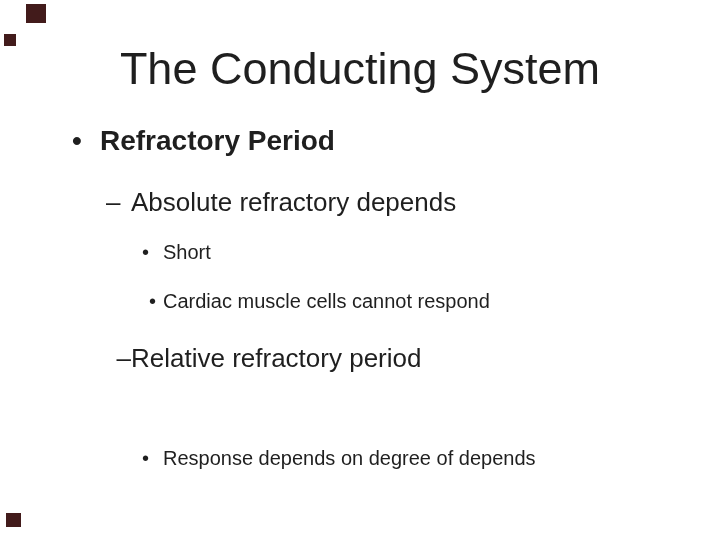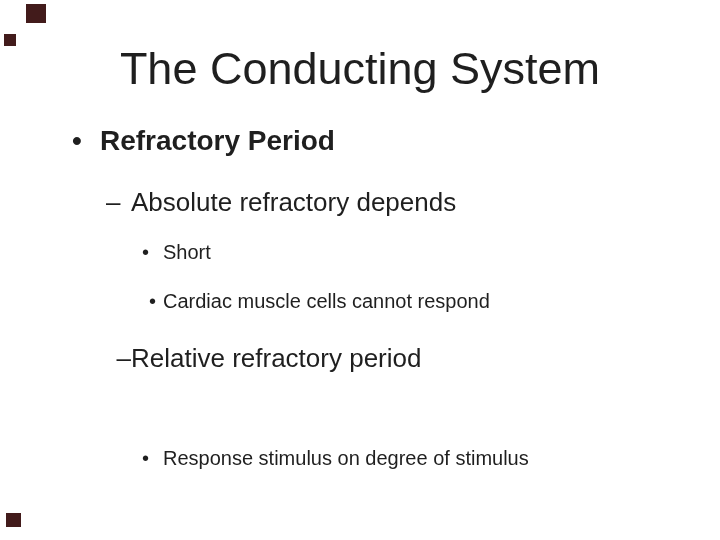--- a/index.html
+++ b/index.html
@@ -87,16 +87,16 @@
   <div id="row-3" class="row lvl3">
     <span class="marker">•</span><span>Cardiac muscle cells cannot respond</span>
   </div>
 
   <div id="row-4" class="row lvl2">
     <span class="marker">–</span><span>Relative refractory period</span>
   </div>
 
 
   <div id="row-6" class="row lvl3">
-    <span class="marker">•</span><span>Response stimulus on degree of stimulus</span>
+    <span class="marker">•</span><span>Response depends on degree of depends</span>
   </div>
 
 </div>
 
 </body></html>

